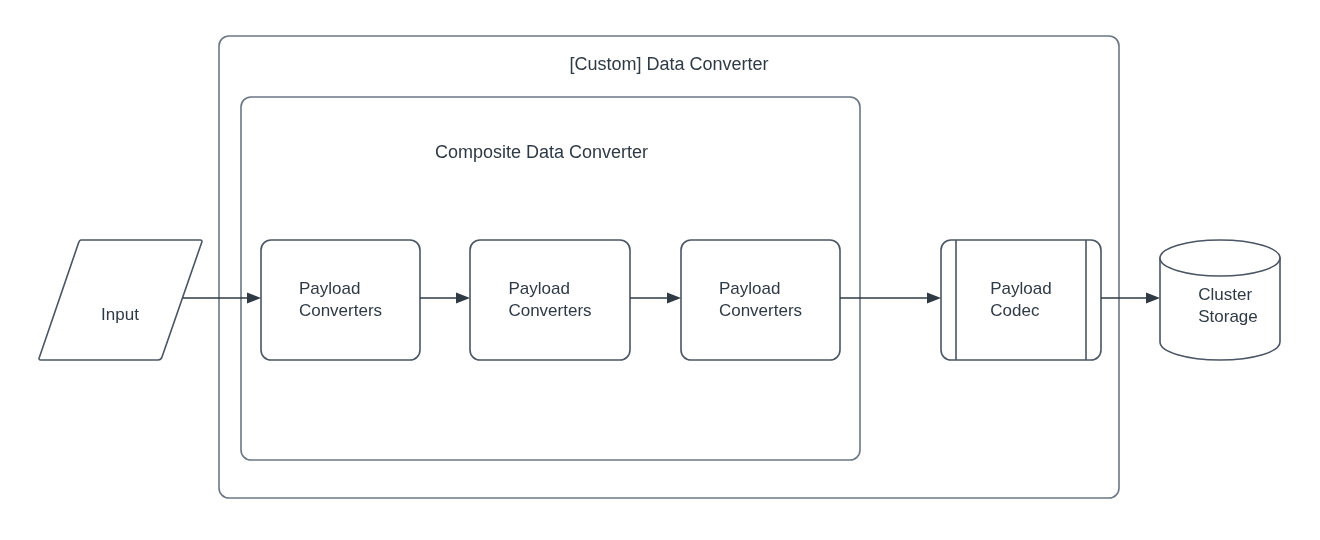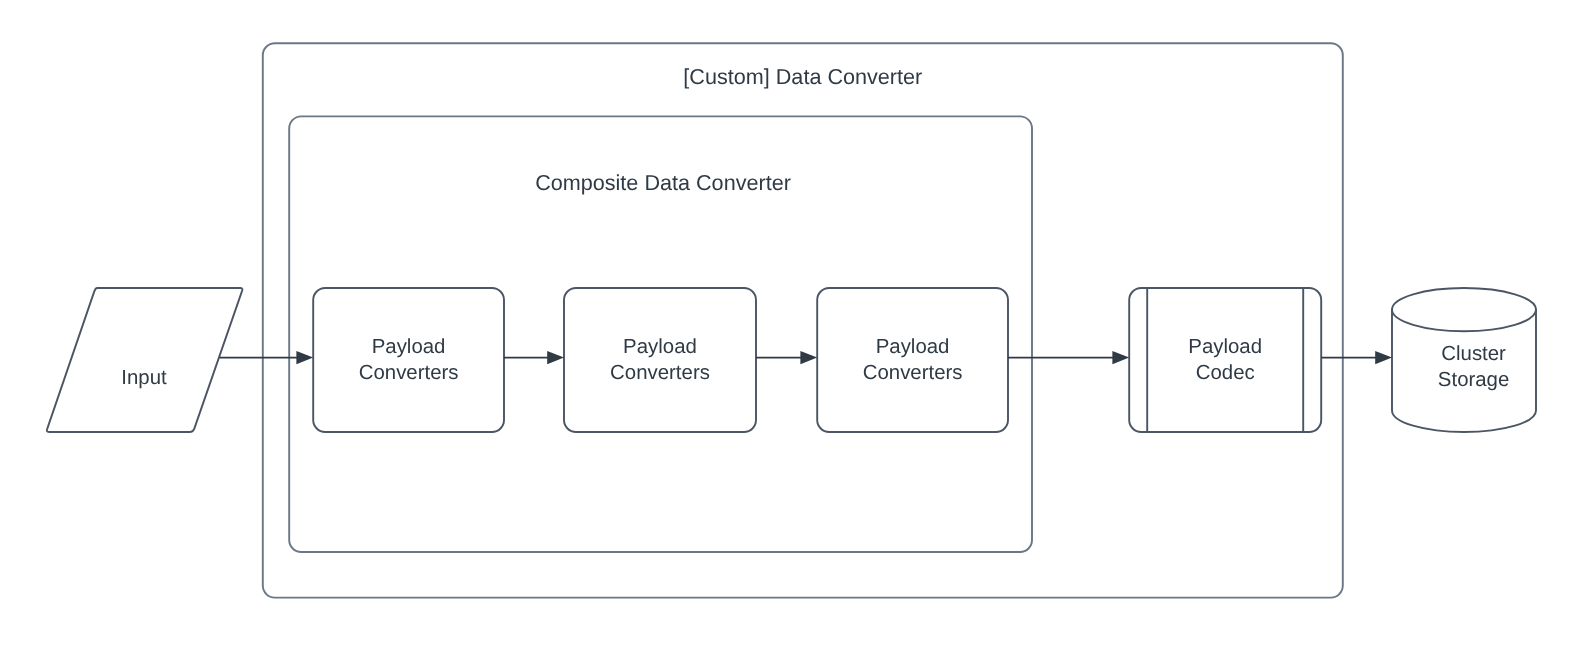--- a/index.html
+++ b/index.html
@@ -43,21 +43,20 @@
   }
   .conn-head {
     fill: #2f3a45;
   }
   .divider-line {
     stroke: #4b5563;
     stroke-width: 1.6;
   }
   .lbl {
     position: absolute;
-    text-align: center;
     font-family: "Liberation Sans", sans-serif;
     color: #2f3a45;
     line-height: 1.32;
     white-space: pre-line;
     pointer-events: none;
   }
   .lbl-container {
     font-size: 18px;
   }
   .lbl-node {
@@ -121,21 +120,21 @@
 
     <g>
       <line class="conn-line" x1="1101" y1="298" x2="1151" y2="298"></line>
       <path class="conn-head" d="M 1160 298 L 1146 292.5 L 1146 303.5 Z"></path>
     </g>
 
   </svg>
 
   <div class="lbl lbl-container center-xy" style="left:219px; top:50px; width:900px; height:30px;">[Custom] Data Converter</div>
 
-  <div class="lbl lbl-container center-xy" style="left:243px; top:138px; width:619px; height:30px;">Composite Data Converter</div>
+  <div class="lbl lbl-container center-xy" style="left:232px; top:138px; width:619px; height:30px;">Composite Data Converter</div>
 
   <div class="lbl lbl-node center-xy" style="left:40px; top:240px; width:160px; height:151px;">Input</div>
 
   <div class="lbl lbl-node center-xy" style="left:261px; top:240px; width:159px; height:120px;">Payload
 Converters</div>
 
   <div class="lbl lbl-node center-xy" style="left:470px; top:240px; width:160px; height:120px;">Payload
 Converters</div>
 
   <div class="lbl lbl-node center-xy" style="left:681px; top:240px; width:159px; height:120px;">Payload

